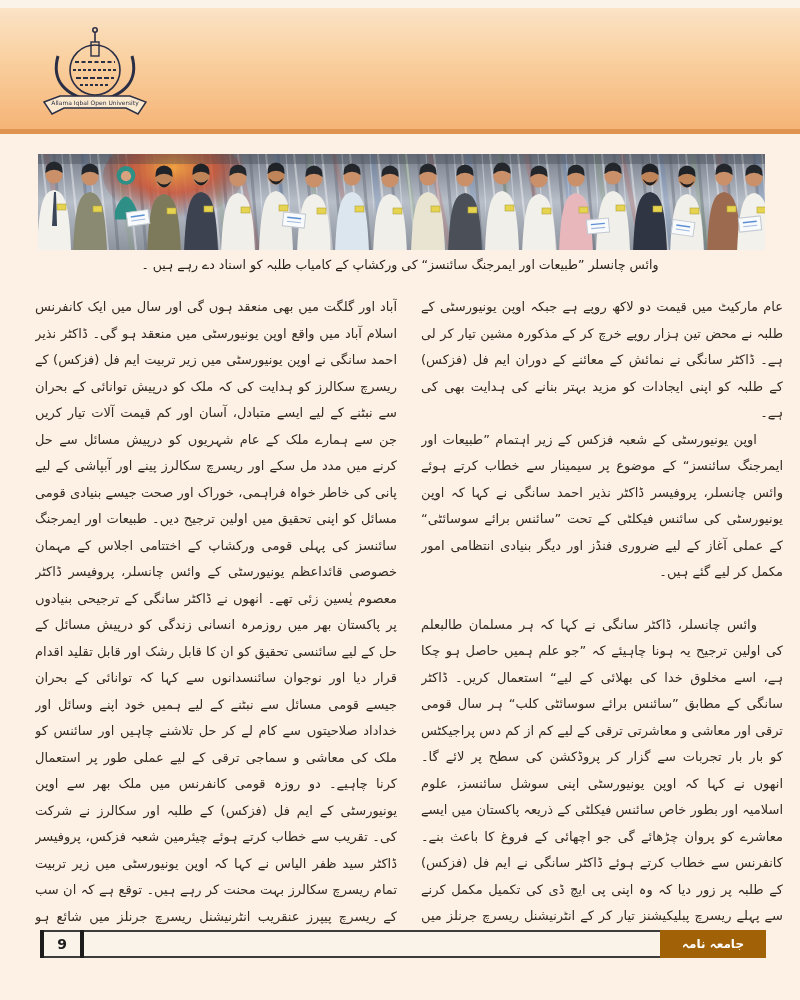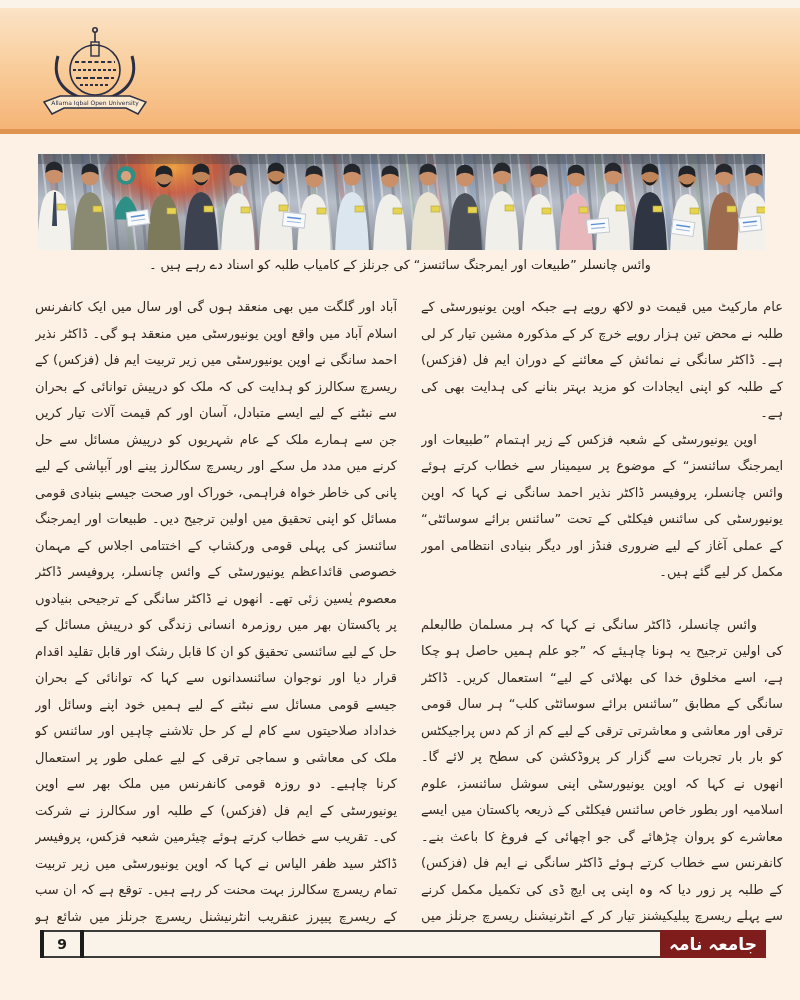--- a/index.html
+++ b/index.html
@@ -19,22 +19,22 @@
   .col-right{right:17px;}
   .col-left{left:35px;}
   .para{margin:0;}
   .col-right .para:nth-of-type(2){text-indent:26px;}
   .col-right .para:nth-of-type(3){text-indent:26px;margin-top:26px;}
   .footer{position:absolute;left:40px;top:930px;width:726px;height:28px;display:flex;align-items:stretch;}
   .footer .edge{width:4px;background:#1c1c1c;}
   .pageno-box{width:36px;background:#faf3e9;border-top:2px solid #3c3c3c;border-bottom:2px solid #3c3c3c;
     display:flex;align-items:center;justify-content:center;font-size:14px;font-weight:bold;color:#1c1c1c;}
   .footer .bar{flex:1;background:#faf3e9;border-top:2px solid #3c3c3c;border-bottom:2px solid #3c3c3c;}
-  .masthead{width:106px;background:#7f1d1d;color:#ffffff;display:flex;align-items:center;justify-content:center;
-    direction:rtl;font-size:17px;font-weight:bold;}
+  .masthead{width:106px;background:#a16207;color:#ffffff;display:flex;align-items:center;justify-content:center;
+    direction:rtl;font-size:12px;font-weight:bold;}
 </style>
 </head>
 <body>
 
 <div class="page">
 
   <div class="top-strip"></div>
 
   <div class="header-band">
     <div class="logo-wrap">
@@ -140,21 +140,21 @@
       <use href="#man" transform="translate(716,3)" color="#f2f1eb"></use>
 
       <use href="#cert" transform="translate(100,64) rotate(-8)"></use>
       <use href="#cert" transform="translate(256,66) rotate(6)"></use>
       <use href="#cert" transform="translate(560,72) rotate(-5)"></use>
       <use href="#cert" transform="translate(645,74) rotate(8)"></use>
       <use href="#cert" transform="translate(712,70) rotate(-6)"></use>
     </svg>
   </div>
 
-  <div class="caption">وائس چانسلر ”طبیعات اور ایمرجنگ سائنسز“ کی جرنلز کے کامیاب طلبہ کو اسناد دے رہے ہیں ۔</div>
+  <div class="caption">وائس چانسلر ”طبیعات اور ایمرجنگ سائنسز“ کی ورکشاپ کے کامیاب طلبہ کو اسناد دے رہے ہیں ۔</div>
 
   <div class="col col-right" dir="rtl">
       <p class="para">عام مارکیٹ میں قیمت دو لاکھ روپے ہے جبکہ اوپن یونیورسٹی کے طلبہ نے محض تین ہزار روپے خرچ کر کے مذکورہ مشین تیار کر لی ہے۔ ڈاکٹر سانگی نے نمائش کے معائنے کے دوران ایم فل (فزکس) کے طلبہ کو اپنی ایجادات کو مزید بہتر بنانے کی ہدایت بھی کی ہے۔</p>
       <p class="para">اوپن یونیورسٹی کے شعبہ فزکس کے زیر اہتمام ”طبیعات اور ایمرجنگ سائنسز“ کے موضوع پر سیمینار سے خطاب کرتے ہوئے وائس چانسلر، پروفیسر ڈاکٹر نذیر احمد سانگی نے کہا کہ اوپن یونیورسٹی کی سائنس فیکلٹی کے تحت ”سائنس برائے سوسائٹی“ کے عملی آغاز کے لیے ضروری فنڈز اور دیگر بنیادی انتظامی امور مکمل کر لیے گئے ہیں۔</p>
       <p class="para">وائس چانسلر، ڈاکٹر سانگی نے کہا کہ ہر مسلمان طالبعلم کی اولین ترجیح یہ ہونا چاہیئے کہ ”جو علم ہمیں حاصل ہو چکا ہے، اسے مخلوق خدا کی بھلائی کے لیے“ استعمال کریں۔ ڈاکٹر سانگی کے مطابق ”سائنس برائے سوسائٹی کلب“ ہر سال قومی ترقی اور معاشی و معاشرتی ترقی کے لیے کم از کم دس پراجیکٹس کو بار بار تجربات سے گزار کر پروڈکشن کی سطح پر لائے گا۔ انھوں نے کہا کہ اوپن یونیورسٹی اپنی سوشل سائنسز، علوم اسلامیہ اور بطور خاص سائنس فیکلٹی کے ذریعہ پاکستان میں ایسے معاشرے کو پروان چڑھائے گی جو اچھائی کے فروغ کا باعث بنے۔ کانفرنس سے خطاب کرتے ہوئے ڈاکٹر سانگی نے ایم فل (فزکس) کے طلبہ پر زور دیا کہ وہ اپنی پی ایچ ڈی کی تکمیل مکمل کرنے سے پہلے ریسرچ پبلیکیشنز تیار کر کے انٹرنیشنل ریسرچ جرنلز میں لازماً شائع کرالیں تاکہ تعلیم مکمل کرتے ہی وہ براہ راست پروفیسر کے عہدے پر فائز ہونے کے اہل بن جائیں۔ ڈاکٹر سانگی نے طلبہ کو بتایا کہ انھوں نے پی ایچ ڈی کرنے سے پہلے پانچ ریسرچ پیپرز انٹرنیشنل جرنلز میں شائع کرا لیے تھے۔ انھوں نے کہا کہ ”سائنس برائے سوسائٹی“ کلب کی قومی کانفرنس ہر سال ملک کے مختلف شہروں بالخصوص ایبٹ</p>
     </div>
 
   <div class="col col-left" dir="rtl">
     <div>
         <p class="para">آباد اور گلگت میں بھی منعقد ہوں گی اور سال میں ایک کانفرنس اسلام آباد میں واقع اوپن یونیورسٹی میں منعقد ہو گی۔ ڈاکٹر نذیر احمد سانگی نے اوپن یونیورسٹی میں زیر تربیت ایم فل (فزکس) کے ریسرچ سکالرز کو ہدایت کی کہ ملک کو درپیش توانائی کے بحران سے نبٹنے کے لیے ایسے متبادل، آسان اور کم قیمت آلات تیار کریں جن سے ہمارے ملک کے عام شہریوں کو درپیش مسائل سے حل کرنے میں مدد مل سکے اور ریسرچ سکالرز پینے اور آبپاشی کے لیے پانی کی خاطر خواہ فراہمی، خوراک اور صحت جیسے بنیادی قومی مسائل کو اپنی تحقیق میں اولین ترجیح دیں۔ طبیعات اور ایمرجنگ سائنسز کی پہلی قومی ورکشاپ کے اختتامی اجلاس کے مہمان خصوصی قائداعظم یونیورسٹی کے وائس چانسلر، پروفیسر ڈاکٹر معصوم یٰسین زئی تھے۔ انھوں نے ڈاکٹر سانگی کے ترجیحی بنیادوں پر پاکستان بھر میں روزمرہ انسانی زندگی کو درپیش مسائل کے حل کے لیے سائنسی تحقیق کو ان کا قابل رشک اور قابل تقلید اقدام قرار دیا اور نوجوان سائنسدانوں سے کہا کہ توانائی کے بحران جیسے قومی مسائل سے نبٹنے کے لیے ہمیں خود اپنے وسائل اور خداداد صلاحیتوں سے کام لے کر حل تلاشنے چاہیں اور سائنس کو ملک کی معاشی و سماجی ترقی کے لیے عملی طور پر استعمال کرنا چاہیے۔ دو روزہ قومی کانفرنس میں ملک بھر سے اوپن یونیورسٹی کے ایم فل (فزکس) کے طلبہ اور سکالرز نے شرکت کی۔ تقریب سے خطاب کرتے ہوئے چیئرمین شعبہ فزکس، پروفیسر ڈاکٹر سید ظفر الیاس نے کہا کہ اوپن یونیورسٹی میں زیر تربیت تمام ریسرچ سکالرز بہت محنت کر رہے ہیں۔ توقع ہے کہ ان سب کے ریسرچ پیپرز عنقریب انٹرنیشنل ریسرچ جرنلز میں شائع ہو جائیں گے۔ تقریب کے اختتام پر کامیاب طلبہ و طالبات کو اسناد اور اساتذہ کو شیلڈز اور پھول پیش کیے گئے۔</p>

